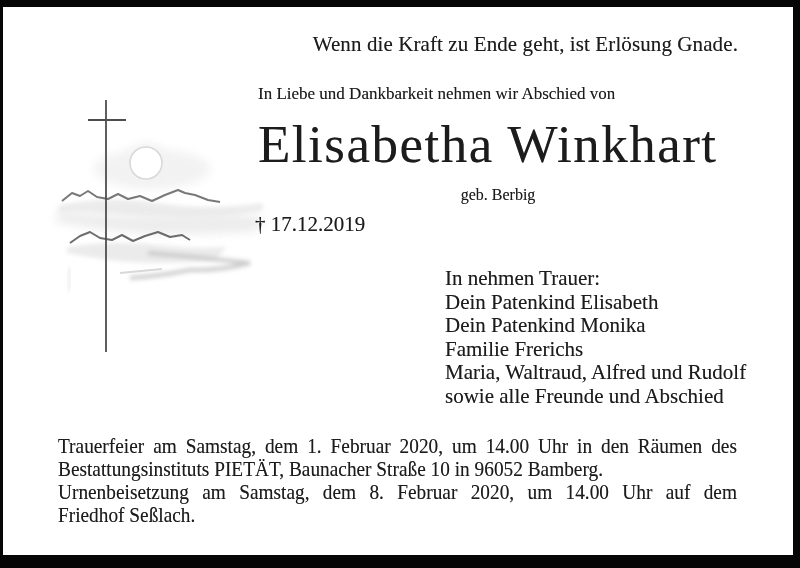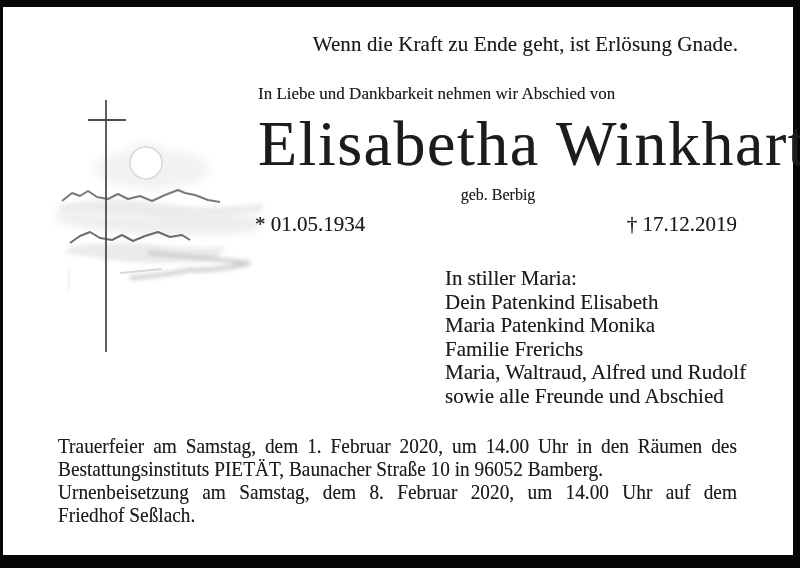--- a/index.html
+++ b/index.html
@@ -19,21 +19,21 @@
   .frame.top    { left: 0; top: 0; width: 800px; height: 7px; }
   .frame.bottom { left: 0; top: 555px; width: 800px; height: 13px; }
   .frame.left   { left: 0; top: 0; width: 3px; height: 568px; }
   .frame.right  { left: 793px; top: 0; width: 7px; height: 568px; }
 
   .txt { position: absolute; white-space: nowrap; text-shadow: 0 0 0.5px rgba(20,20,20,0.45); }
 
   .quote  { top: 31px; right: 62px; font-size: 21px; line-height: 26px; letter-spacing: 0.1px; }
   .intro  { left: 258px; top: 81px; font-size: 17px; line-height: 26px; }
   .name   { left: 258px; top: 116px; width: 480px; margin: 0; font-weight: normal;
-            font-size: 64px; line-height: 56px; letter-spacing: 1.5px; text-align: left; }
+            font-size: 53px; line-height: 56px; letter-spacing: 1.5px; text-align: left; }
   .maiden { left: 258px; top: 182px; width: 480px; font-size: 16px; line-height: 26px; text-align: center; }
   .dates  { left: 255px; top: 211px; width: 482px; font-size: 21px; line-height: 26px;
             display: flex; justify-content: space-between; }
 
   .mourners { left: 445px; top: 267px; font-size: 21px; line-height: 23.6px; }
 
   .announce { left: 58px; top: 435px; width: 738px;
               transform: scaleX(0.92); transform-origin: 0 0;
               font-size: 21px; line-height: 23px; white-space: normal; }
   .announce .line { width: 100%; }
@@ -86,28 +86,27 @@
     <line x1="40" y1="25" x2="78" y2="25" stroke="#4d4d4d" stroke-width="1.8"></line>
   </svg>
 
   <div class="txt intro">In Liebe und Dankbarkeit nehmen wir Abschied von</div>
 
   <h1 class="txt name">Elisabetha Winkhart</h1>
 
   <div class="txt maiden">geb. Berbig</div>
 
   <div class="txt dates">
-    <span>* 01.05.1934</span>
     <span>† 17.12.2019</span>
   </div>
 
   <div class="txt mourners">
-    <div>In stiller Maria:</div>
+    <div>In nehmen Trauer:</div>
     <div>Dein Patenkind Elisabeth</div>
-    <div>Maria Patenkind Monika</div>
+    <div>Dein Patenkind Monika</div>
     <div>Familie Frerichs</div>
     <div>Maria, Waltraud, Alfred und Rudolf</div>
     <div>sowie alle Freunde und Abschied</div>
   </div>
 
   <div class="txt announce">
     <div class="line just">Trauerfeier am Samstag, dem 1. Februar 2020, um 14.00 Uhr in den Räumen des</div>
     <div class="line">Bestattungsinstituts PIETÄT, Baunacher Straße 10 in 96052 Bamberg.</div>
     <div class="line just">Urnenbeisetzung am Samstag, dem 8. Februar 2020, um 14.00 Uhr auf dem</div>
     <div class="line">Friedhof Seßlach.</div>

